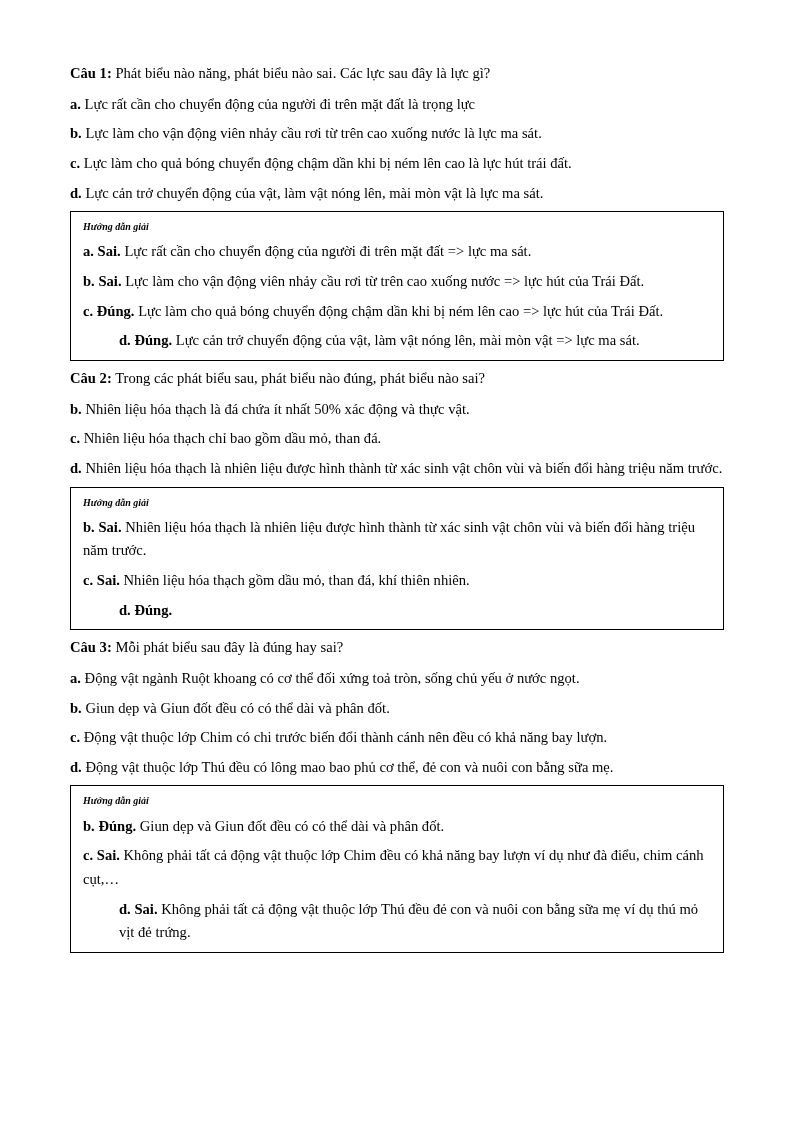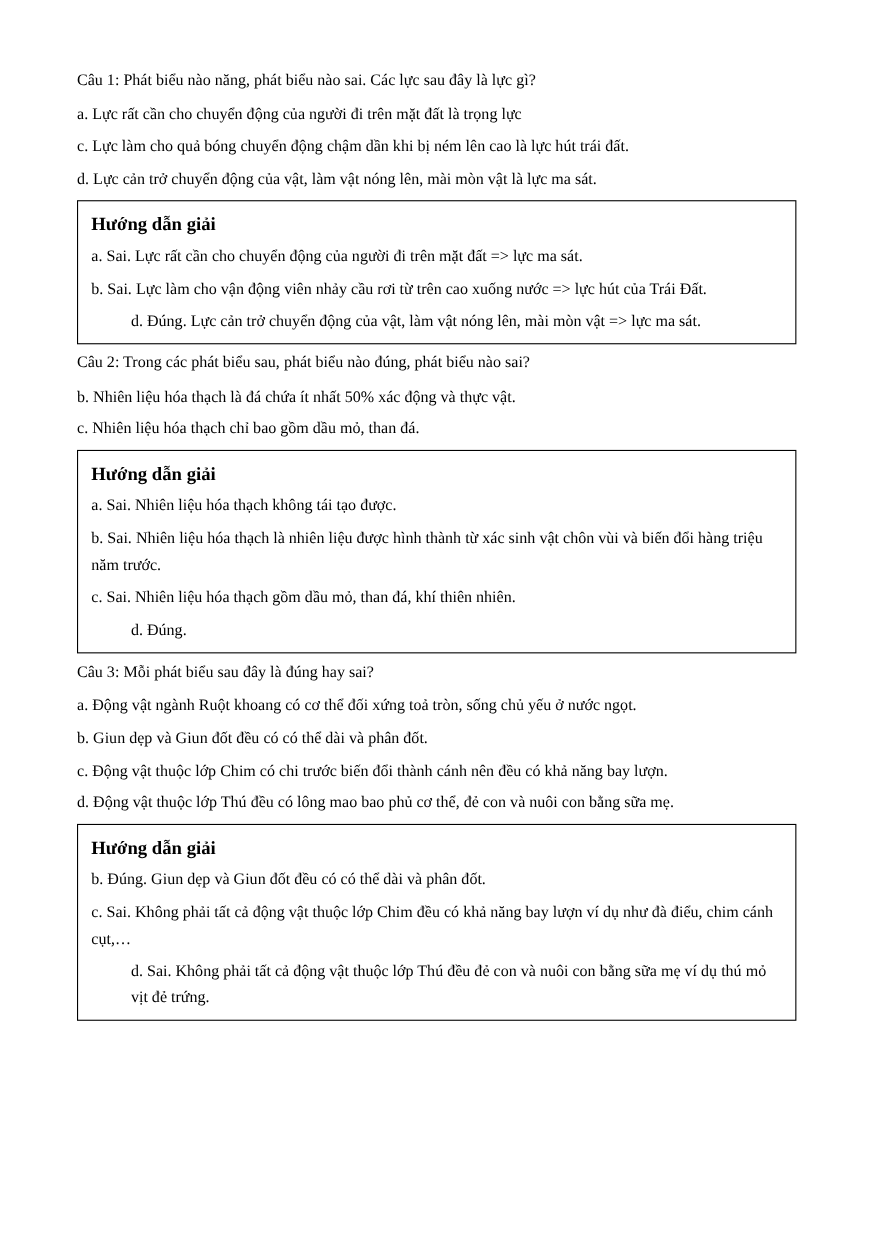--- a/index.html
+++ b/index.html
@@ -29,33 +29,34 @@
   .line {
     font-size: 14.6px;
     line-height: 1.62;
     margin: 0 0 6px 0;
     text-align: left;
   }
   .line.q-title {
     margin-bottom: 7px;
   }
   .lead {
-    font-weight: normal;
+    font-weight: bold;
   }
   .guide {
     box-sizing: border-box;
     border: 1px solid #000000;
     padding: 7px 10px 7px 12px;
     margin: 4px 0 6px 0;
   }
   .guide .guide-title {
     font-weight: bold;
-    font-size: 17px;
+    font-size: 10px;
     line-height: 1.62;
     margin: 0 0 5px 0;
+    font-style: italic;
   }
   .guide .line:last-child {
     margin-bottom: 0;
     margin-left: 36px;
   }
 </style>
 </head>
 <body>
 
 <div class="page">
@@ -64,36 +65,44 @@
     <div class="q-block">
       <p class="line q-title">
         <span class="lead">Câu 1:</span> 
         <span>Phát biểu nào năng, phát biểu nào sai. Các lực sau đây là lực gì?</span>
       </p>
       <p class="line">
         <span class="lead">a.</span> 
         <span>Lực rất cần cho chuyển động của người đi trên mặt đất là trọng lực</span>
       </p>
       <p class="line">
+        <span class="lead">b.</span> 
+        <span>Lực làm cho vận động viên nhảy cầu rơi từ trên cao xuống nước là lực ma sát.</span>
+      </p>
+      <p class="line">
         <span class="lead">c.</span> 
         <span>Lực làm cho quả bóng chuyển động chậm dần khi bị ném lên cao là lực hút trái đất.</span>
       </p>
       <p class="line">
         <span class="lead">d.</span> 
         <span>Lực cản trở chuyển động của vật, làm vật nóng lên, mài mòn vật là lực ma sát.</span>
       </p>
       <div class="guide">
         <p class="guide-title">Hướng dẫn giải</p>
         <p class="line">
           <span class="lead">a. Sai.</span> 
           <span>Lực rất cần cho chuyển động của người đi trên mặt đất =&gt; lực ma sát.</span>
         </p>
         <p class="line">
           <span class="lead">b. Sai.</span> 
           <span>Lực làm cho vận động viên nhảy cầu rơi từ trên cao xuống nước =&gt; lực hút của Trái Đất.</span>
+        </p>
+        <p class="line">
+          <span class="lead">c. Đúng.</span> 
+          <span>Lực làm cho quả bóng chuyển động chậm dần khi bị ném lên cao =&gt; lực hút của Trái Đất.</span>
         </p>
         <p class="line">
           <span class="lead">d. Đúng.</span> 
           <span>Lực cản trở chuyển động của vật, làm vật nóng lên, mài mòn vật =&gt; lực ma sát.</span>
         </p>
       </div>
     </div>
 
     <div class="q-block">
       <p class="line q-title">
@@ -101,26 +110,26 @@
         <span>Trong các phát biểu sau, phát biểu nào đúng, phát biểu nào sai?</span>
       </p>
       <p class="line">
         <span class="lead">b.</span> 
         <span>Nhiên liệu hóa thạch là đá chứa ít nhất 50% xác động và thực vật.</span>
       </p>
       <p class="line">
         <span class="lead">c.</span> 
         <span>Nhiên liệu hóa thạch chỉ bao gồm dầu mỏ, than đá.</span>
       </p>
+      <p class="line">
+        <span class="lead">d.</span> 
+        <span>Nhiên liệu hóa thạch là nhiên liệu được hình thành từ xác sinh vật chôn vùi và biến đổi hàng triệu năm trước.</span>
+      </p>
       <div class="guide">
         <p class="guide-title">Hướng dẫn giải</p>
-        <p class="line">
-          <span class="lead">a. Sai.</span> 
-          <span>Nhiên liệu hóa thạch không tái tạo được.</span>
-        </p>
         <p class="line">
           <span class="lead">b. Sai.</span> 
           <span>Nhiên liệu hóa thạch là nhiên liệu được hình thành từ xác sinh vật chôn vùi và biến đổi hàng triệu năm trước.</span>
         </p>
         <p class="line">
           <span class="lead">c. Sai.</span> 
           <span>Nhiên liệu hóa thạch gồm dầu mỏ, than đá, khí thiên nhiên.</span>
         </p>
         <p class="line">
           <span class="lead">d. Đúng.</span> 

